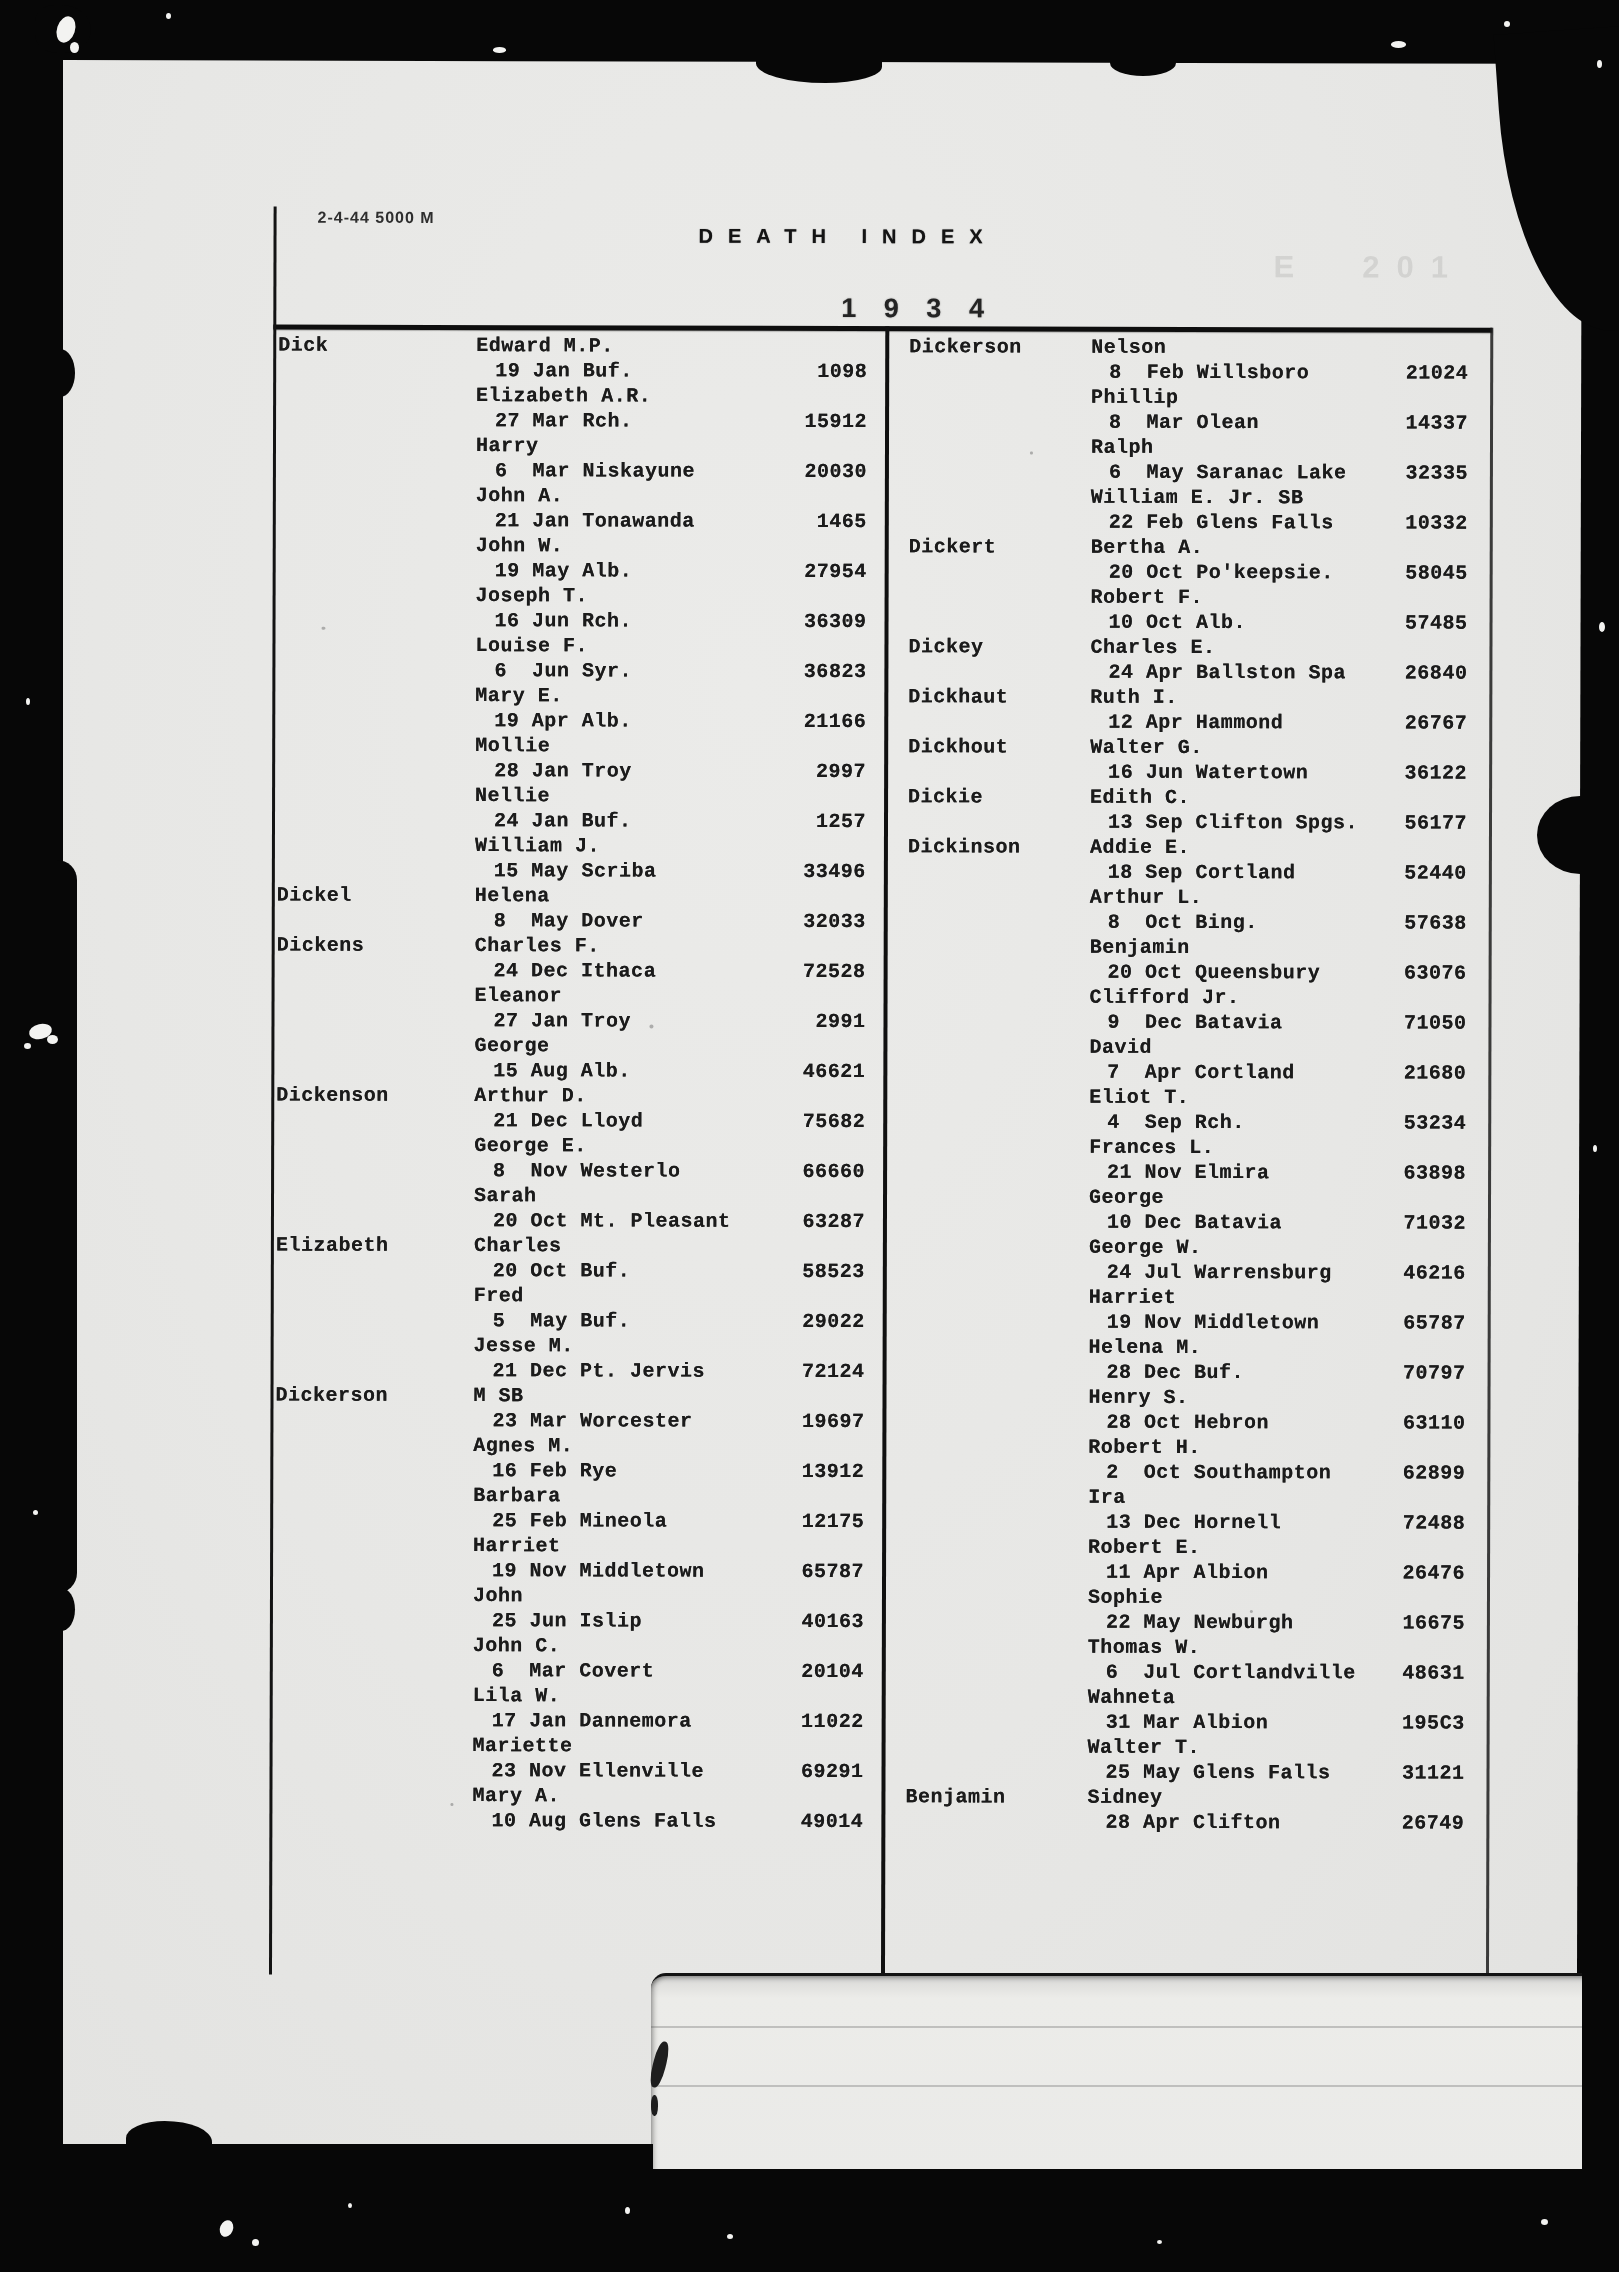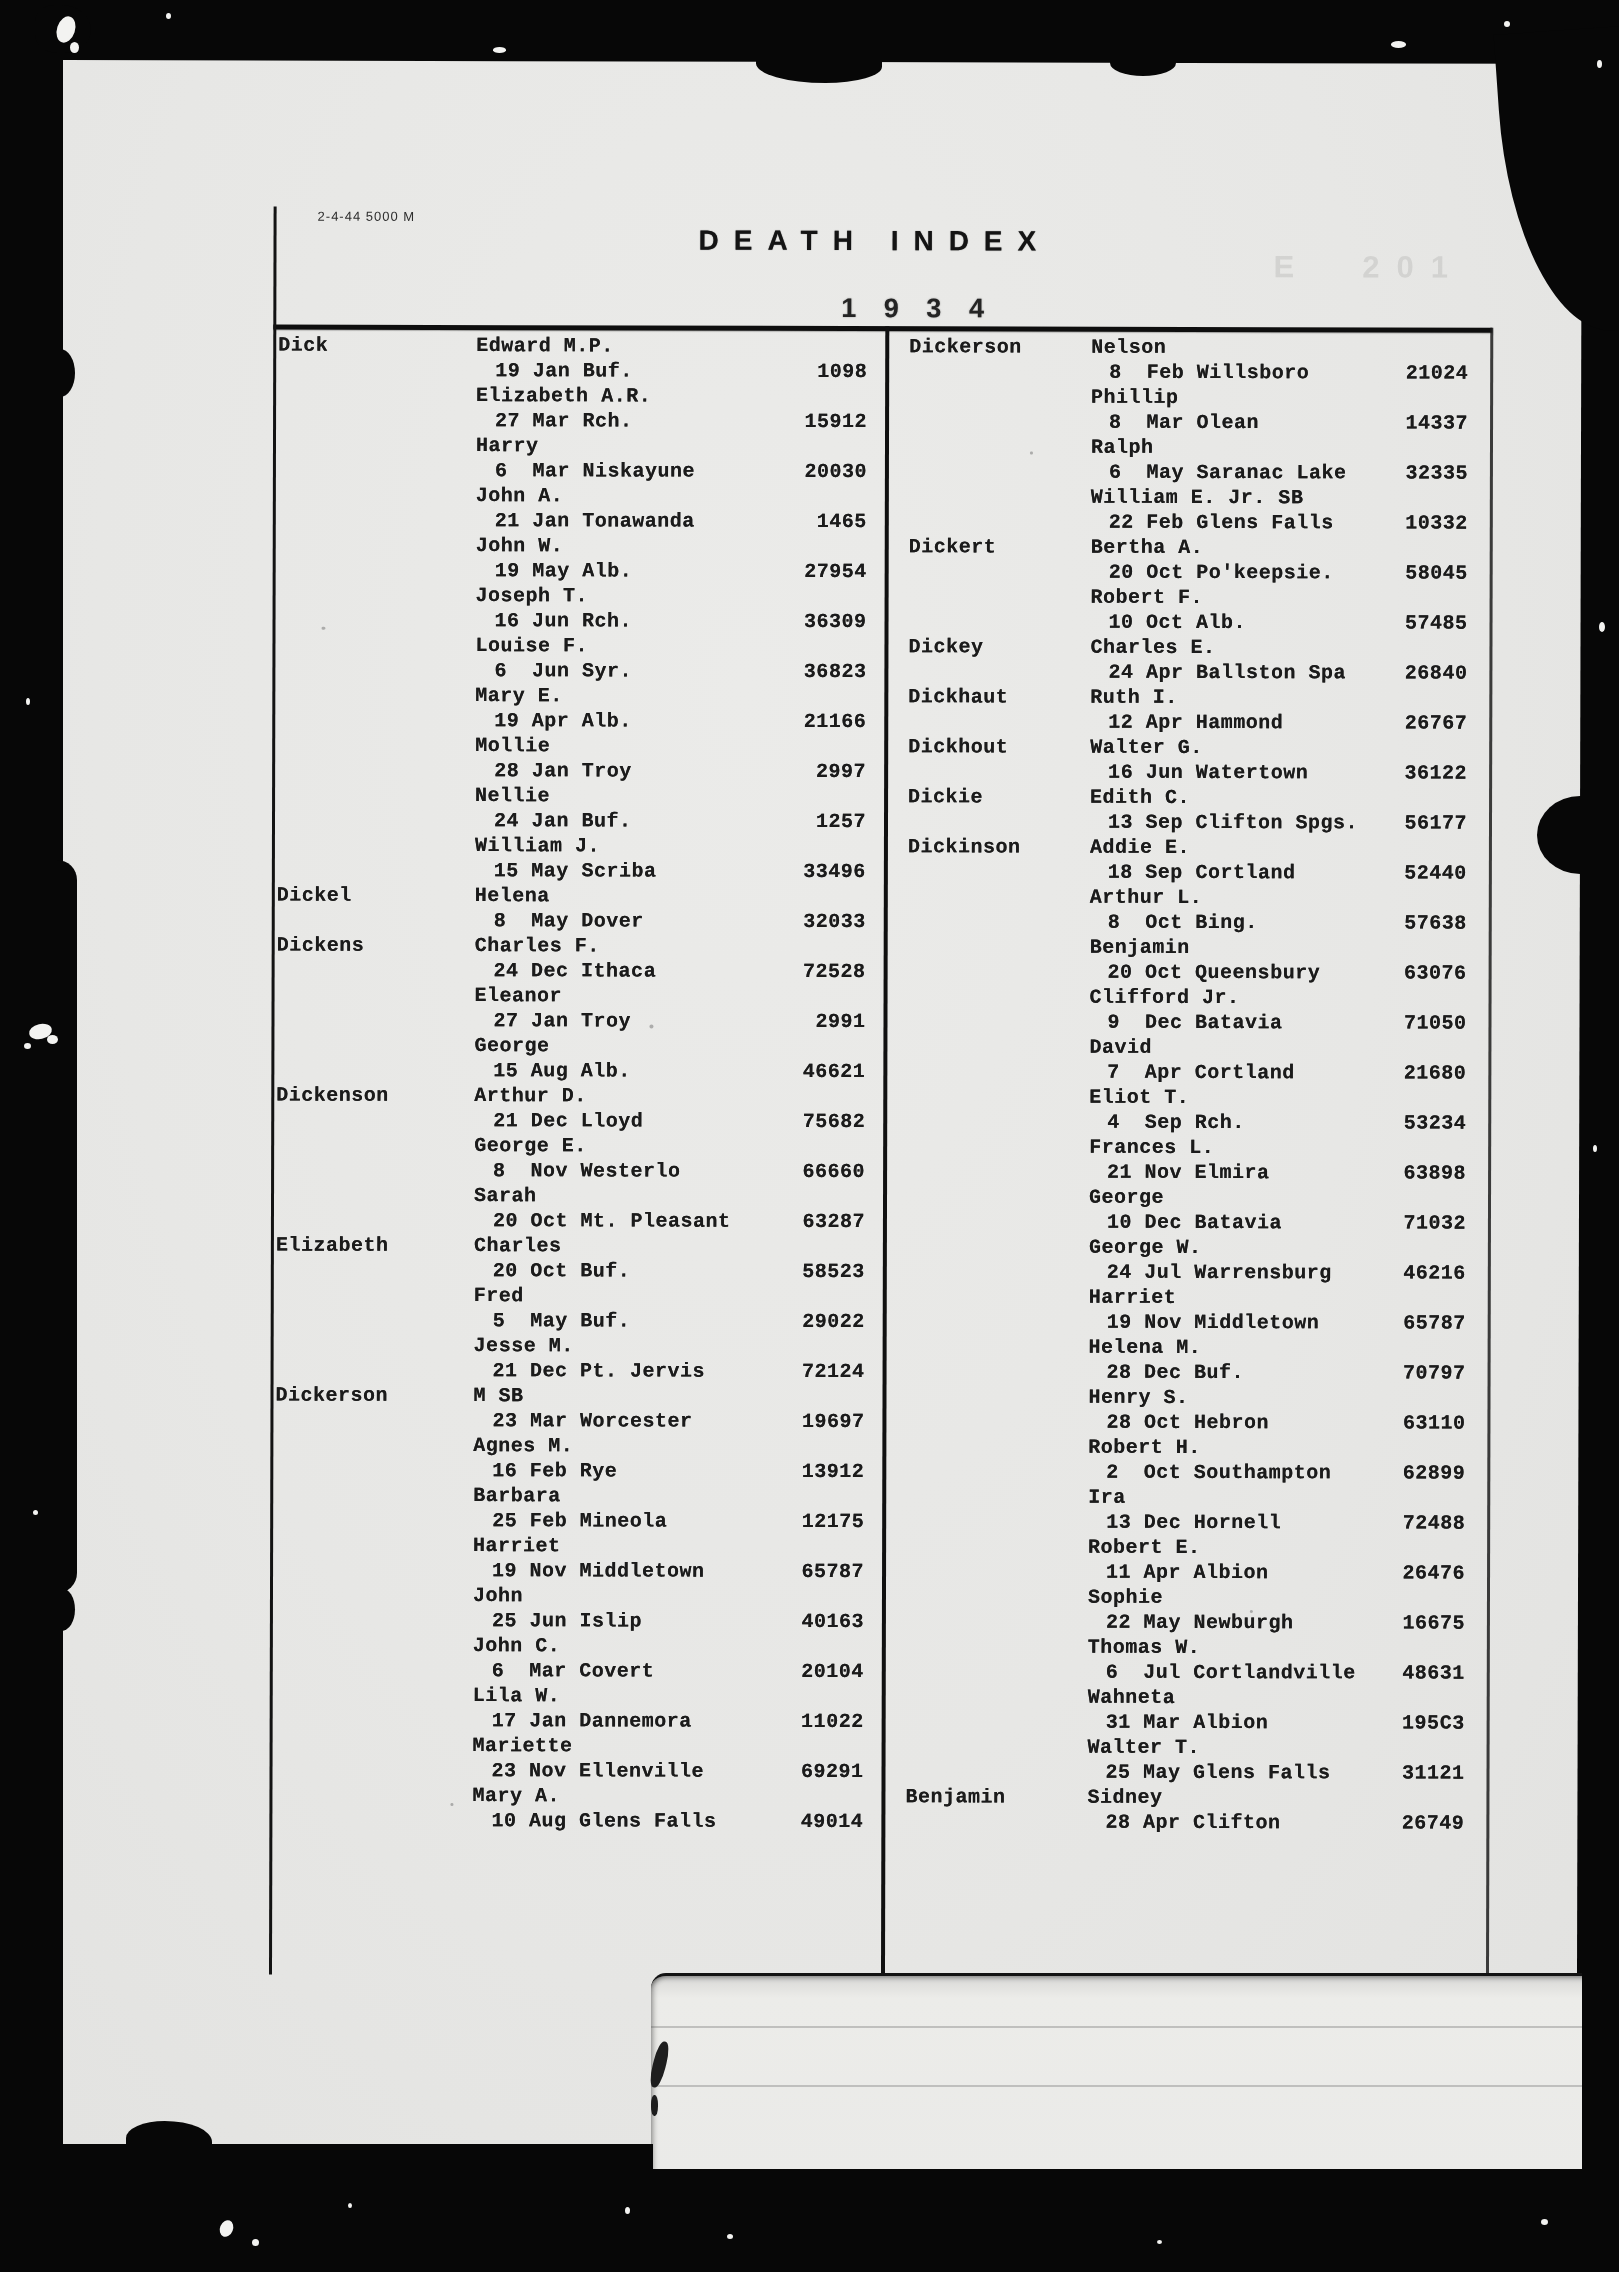--- a/index.html
+++ b/index.html
@@ -4,23 +4,23 @@
 <style>
   html,body{margin:0;padding:0;background:#060606;}
   #scan{position:relative;width:1619px;height:2273px;background:#070707;overflow:hidden;
         font-family:"Liberation Mono","DejaVu Sans Mono",monospace;}
   
   #paper{position:absolute;left:63px;top:60px;width:1519px;height:2087px;
          background:radial-gradient(ellipse at 45% 30%, #ebebe9 0%, #e7e7e5 55%, #e2e2e0 100%);
          transform:rotate(0.15deg);transform-origin:top left;}
   
   .print-code{position:absolute;left:255px;top:148px;font-family:"Liberation Sans",sans-serif;
-         font-size:13px;font-weight:400;letter-spacing:1px;color:#2e2e2e;}
+         font-size:16px;font-weight:700;letter-spacing:1px;color:#2e2e2e;}
   .title{position:absolute;left:636px;top:163px;font-family:"Liberation Sans",sans-serif;
-         font-size:28px;font-weight:700;letter-spacing:15px;color:#141414;
+         font-size:20px;font-weight:700;letter-spacing:15px;color:#141414;
          text-shadow:0 0 1px rgba(0,0,0,.6);white-space:pre;}
   .year{position:absolute;left:779px;top:231px;font-family:"Liberation Sans",sans-serif;
          font-size:27px;font-weight:700;letter-spacing:10px;color:#242424;
          text-shadow:0 0 1.5px rgba(40,40,40,.5);white-space:pre;}
   .stamp{position:absolute;left:1211px;top:186px;font-family:"Liberation Sans",sans-serif;
          font-size:31px;font-weight:700;letter-spacing:17px;color:#c6c6c4;opacity:.6;white-space:pre;}
   
   .rule-top{position:absolute;left:211px;top:264px;width:1219px;height:4.6px;background:#0e0e0e;
             box-shadow:0 1px 1px rgba(0,0,0,.25);}
   .border-left{position:absolute;left:211px;top:146px;width:3px;height:1768px;background:#131313;}

